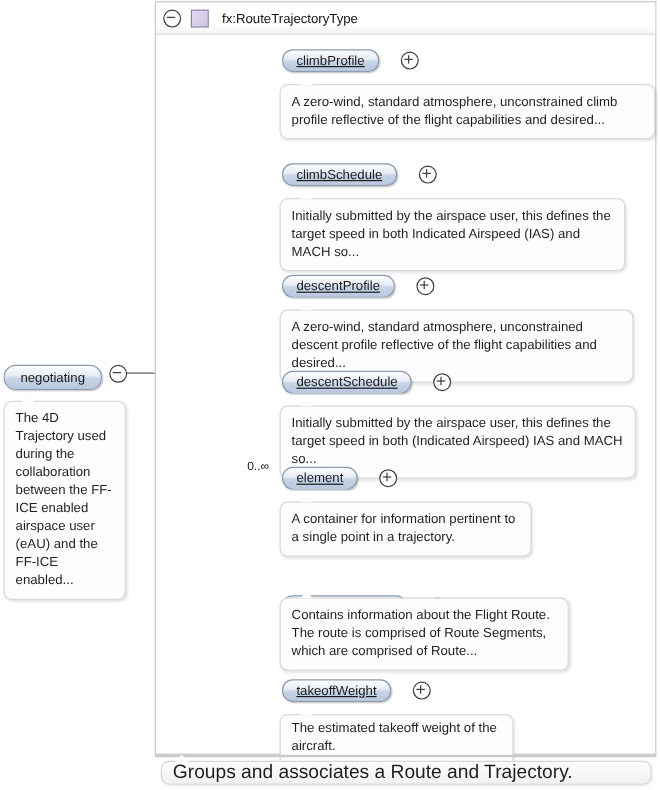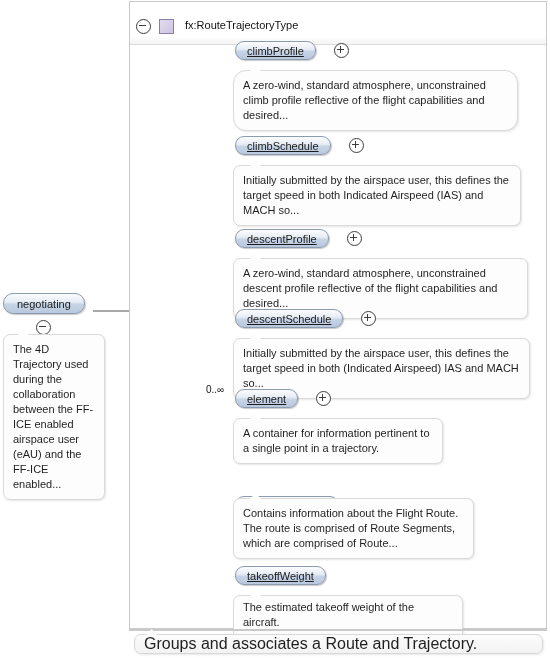--- a/index.html
+++ b/index.html
@@ -25,24 +25,25 @@
     top: 1px;
     width: 418px;
     height: 628px;
     border: 1px solid #c9c9c9;
     background: #ffffff;
     box-sizing: border-box;
   }
   #type-header {
     position: absolute;
     left: 0;
-    top: 17px;
+    top: 1px;
     width: 100%;
     height: 26px;
     display: flex;
+    align-items: center;
     padding-left: 6px;
     box-sizing: border-box;
     background: linear-gradient(to bottom, #ffffff 0%, #ffffff 70%, #f3f3f3 100%);
     border-bottom: 1px solid #dcdcdc;
   }
   .minus-circle {
     width: 13px;
     height: 13px;
     border-radius: 50%;
     border: 1px solid #3d3d3d;
@@ -169,25 +170,23 @@
     height: 7px;
     background: #dadada;
     clip-path: polygon(50% 0, 100% 100%, 0 100%);
     z-index: -1;
   }
 
   
   #negotiating-row {
     position: absolute;
     left: 3px;
-    top: 293px;
-    display: flex;
-    align-items: center;
+    top: 304px;
+    display: flex;
     gap: 6px;
-    flex-direction: column;
   }
   #negotiating-pill {
     height: 21px;
     padding: 0 13px;
     border-radius: 10px;
     font-size: 11px;
   }
   #negotiating-bubble {
     position: absolute;
     left: 3px;
@@ -319,21 +318,21 @@
     <span id="type-title">fx:RouteTrajectoryType</span>
   </div>
 </div>
 
 <div class="row node-line" style="left:235px; top:41px;">
   <span class="node-pill">
     <span>climbProfile</span>
   </span>
   <span class="plus-circle"></span>
 </div>
-<div class="bubble" style="left:233px; top:70px; width:285px;border-radius:13px;">
+<div class="bubble" style="left:233px; top:70px; width:313px;">
   <span>A zero-wind, standard atmosphere, unconstrained climb profile reflective of the flight capabilities and desired...</span>
 </div>
 
 <div class="row node-line" style="left:235px; top:136px;">
   <span class="node-pill">
     <span>climbSchedule</span>
   </span>
   <span class="plus-circle"></span>
 </div>
 <div class="bubble" style="left:233px; top:165px; width:288px;">
@@ -374,26 +373,26 @@
 <div class="row node-line" style="left:235px; top:496px;">
   <span class="node-pill">
     <span>routeInformation</span>
   </span>
   <span class="plus-circle"></span>
 </div>
 <div class="bubble" style="left:233px; top:498px; width:241px;">
   <span>Contains information about the Flight Route. The route is comprised of Route Segments, which are comprised of Route...</span>
 </div>
 
-<div class="row node-line" style="left:235px; top:566px;flex-direction:column;">
+<div class="row node-line" style="left:235px; top:566px;">
   <span class="node-pill">
     <span>takeoffWeight</span>
   </span>
   <span class="plus-circle"></span>
 </div>
-<div class="bubble" style="left:233px; top:595px; width:230px; padding-top:4px; padding-bottom:16px;">
+<div class="bubble" style="left:233px; top:595px; width:195px; padding-top:4px; padding-bottom:16px;">
   <span>The estimated takeoff weight of the aircraft.</span>
 </div>
 
 <div id="footer-sep"></div>
 <div id="footer-bubble">
   <span>Groups and associates a Route and Trajectory.</span>
 </div>
 
 </body></html>

